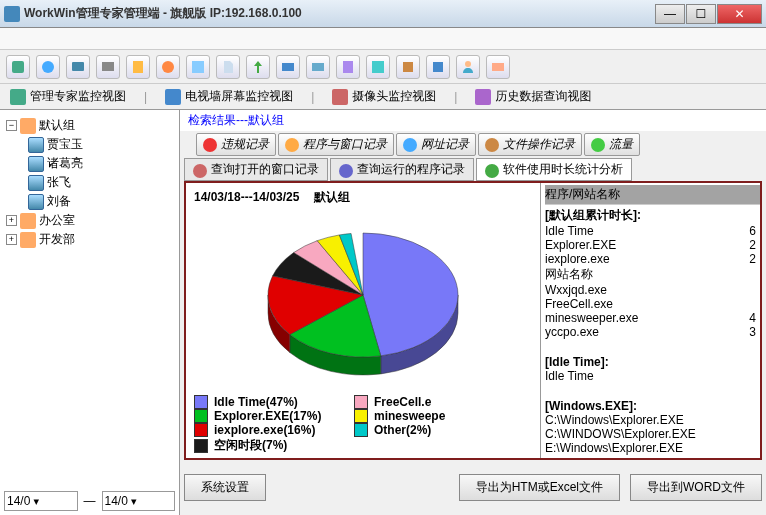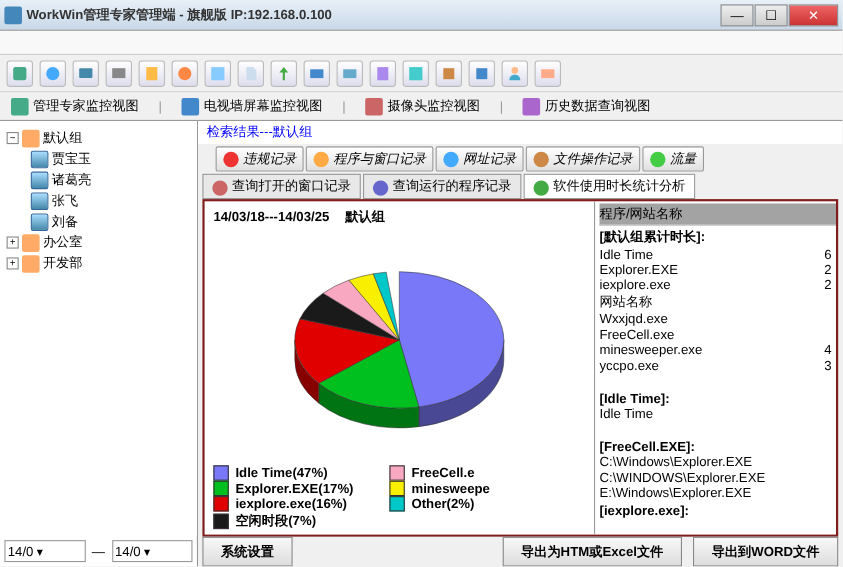--- a/index.html
+++ b/index.html
@@ -48,21 +48,21 @@
 .legend-item { display: flex; align-items: center; gap: 6px; width: 160px; }
 .legend-sw { width: 14px; height: 14px; border: 1px solid #333; }
 .list-side { width: 220px; border-left: 1px solid #999; overflow-y: auto; font-family: "Courier New", monospace; font-size: 12px; padding: 2px 0px 2px 4px; position: relative; }
 .list-side::-webkit-scrollbar { width: 16px; }
 .list-side::-webkit-scrollbar-track { background: #eee; border: 1px solid #ccc; }
 .list-side::-webkit-scrollbar-thumb { background: #ccc; border: 1px solid #999; }
 .list-header { font-weight: normal; border-bottom: 1px solid #ccc; padding: 1px 0; background: #a3a3a3; position: sticky; top: 0; }
 .list-sec { font-weight: bold; margin-top: 2px; }
 .list-item { display: flex; justify-content: space-between; padding-right: 4px; white-space: nowrap; }
 .list-val { color: #000; }
-.bottom-btns { display: flex; padding: 0 4px; gap: 10px; background: #f0f0f0; font-weight: bold; }
+.bottom-btns { display: flex; padding: 14px 4px; gap: 10px; background: #f0f0f0; }
 .bottom-btns .spacer { flex: 1; }
 .bigbtn { border: 1px solid #888; background: linear-gradient(#f8f8f8,#ddd); padding: 4px 16px; cursor: pointer; font-size: 12px; }
 </style>
 </head>
 <body>
 
 <div class="titlebar">
   <div class="titlebar-title">
     <span class="titlebar-icon"></span>
     <span>WorkWin管理专家管理端 - 旗舰版 IP:192.168.0.100</span>
@@ -369,21 +369,21 @@
           </div>
         <br>
         <div class="list-sec">[Idle Time]:</div>
         <div id="items2">
             <div class="list-item">
               <span>Idle Time</span>
               <span class="list-val"></span>
             </div>
           </div>
         <br>
-        <div class="list-sec">[FreeCell.EXE]:</div>
+        <div class="list-sec">[Windows.EXE]:</div>
         <div id="items3">
             <div class="list-item">
               <span>C:\Windows\Explorer.EXE</span>
               <span class="list-val"></span>
             </div>
             <div class="list-item">
               <span>C:\WINDOWS\Explorer.EXE</span>
               <span class="list-val"></span>
             </div>
             <div class="list-item">

